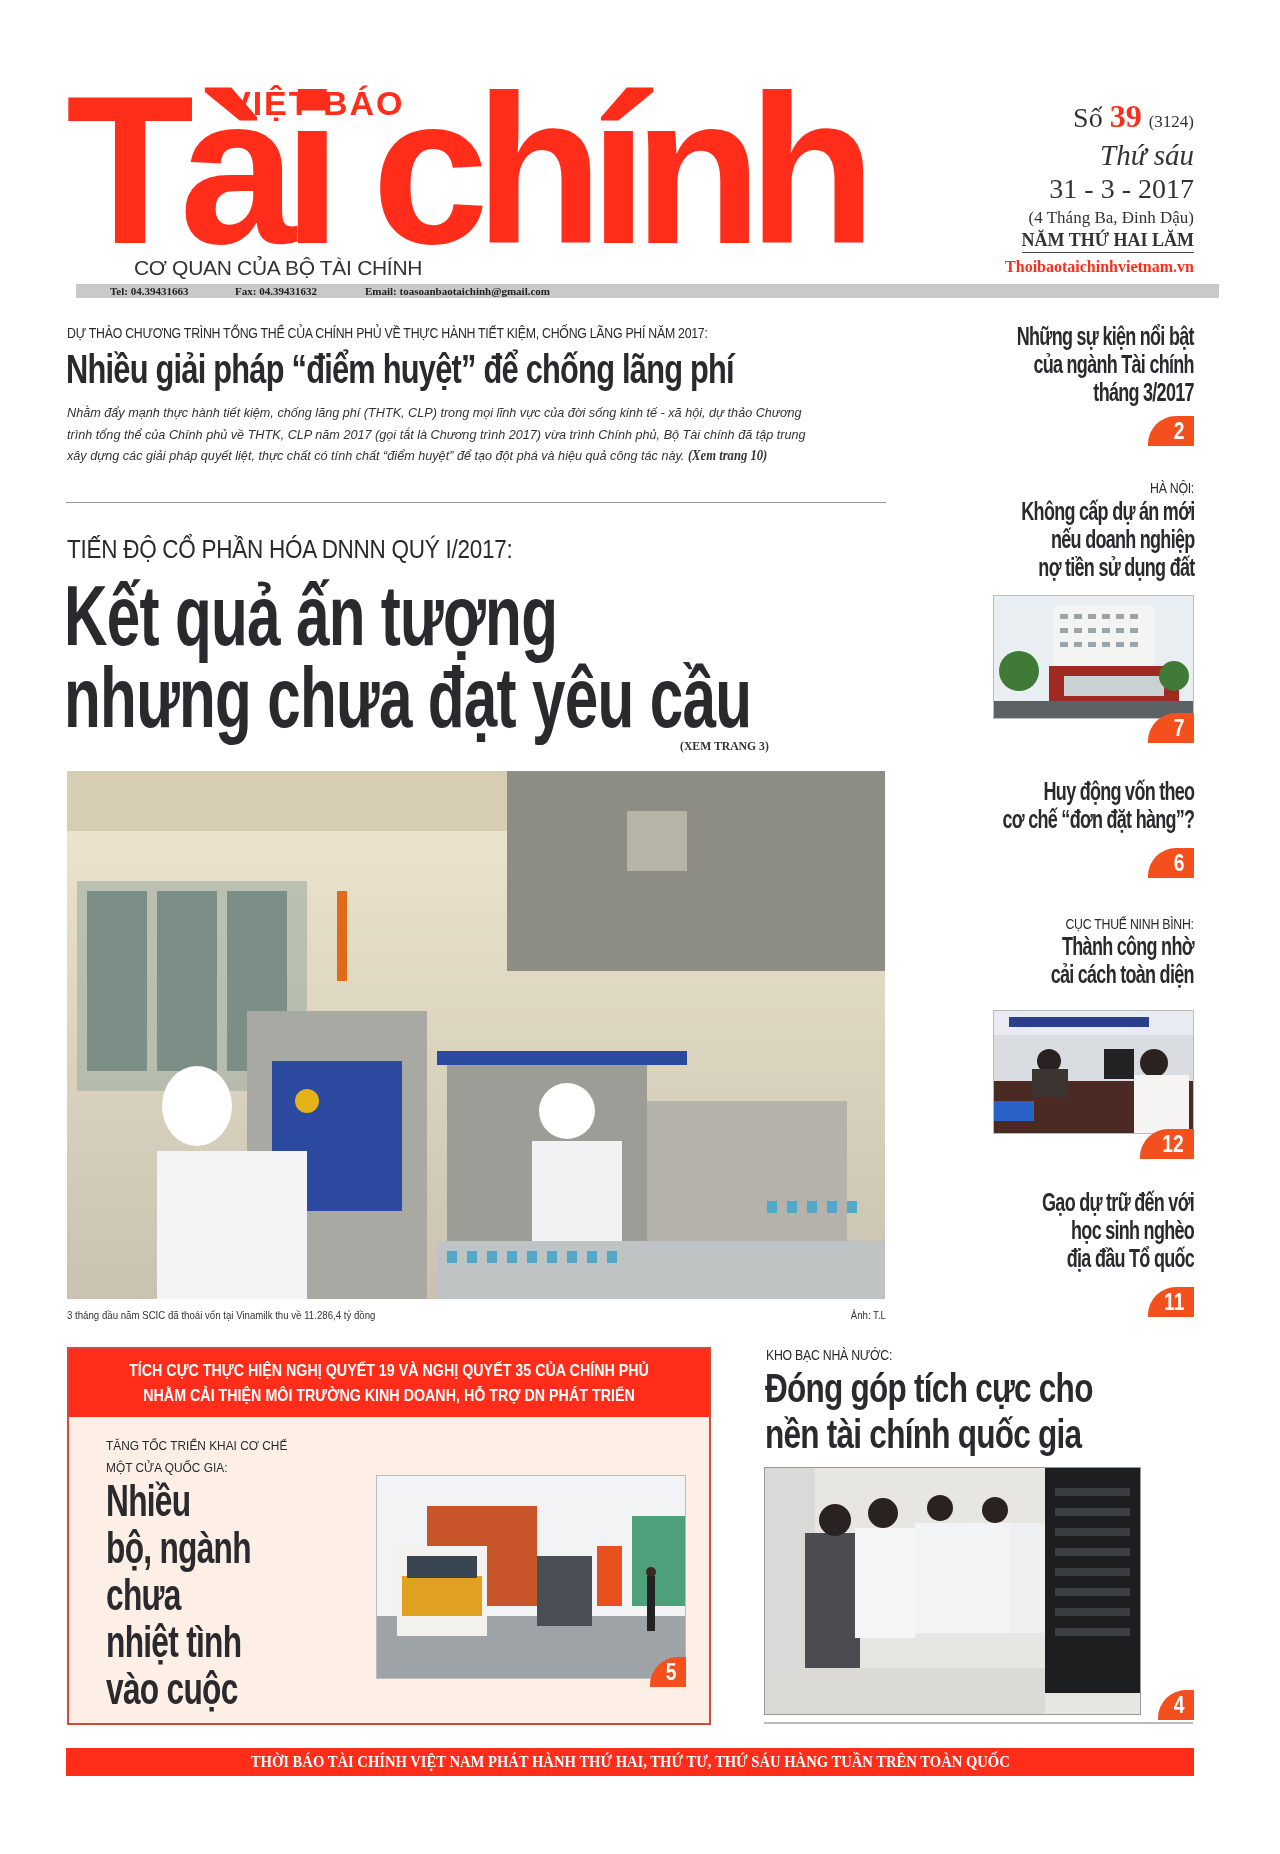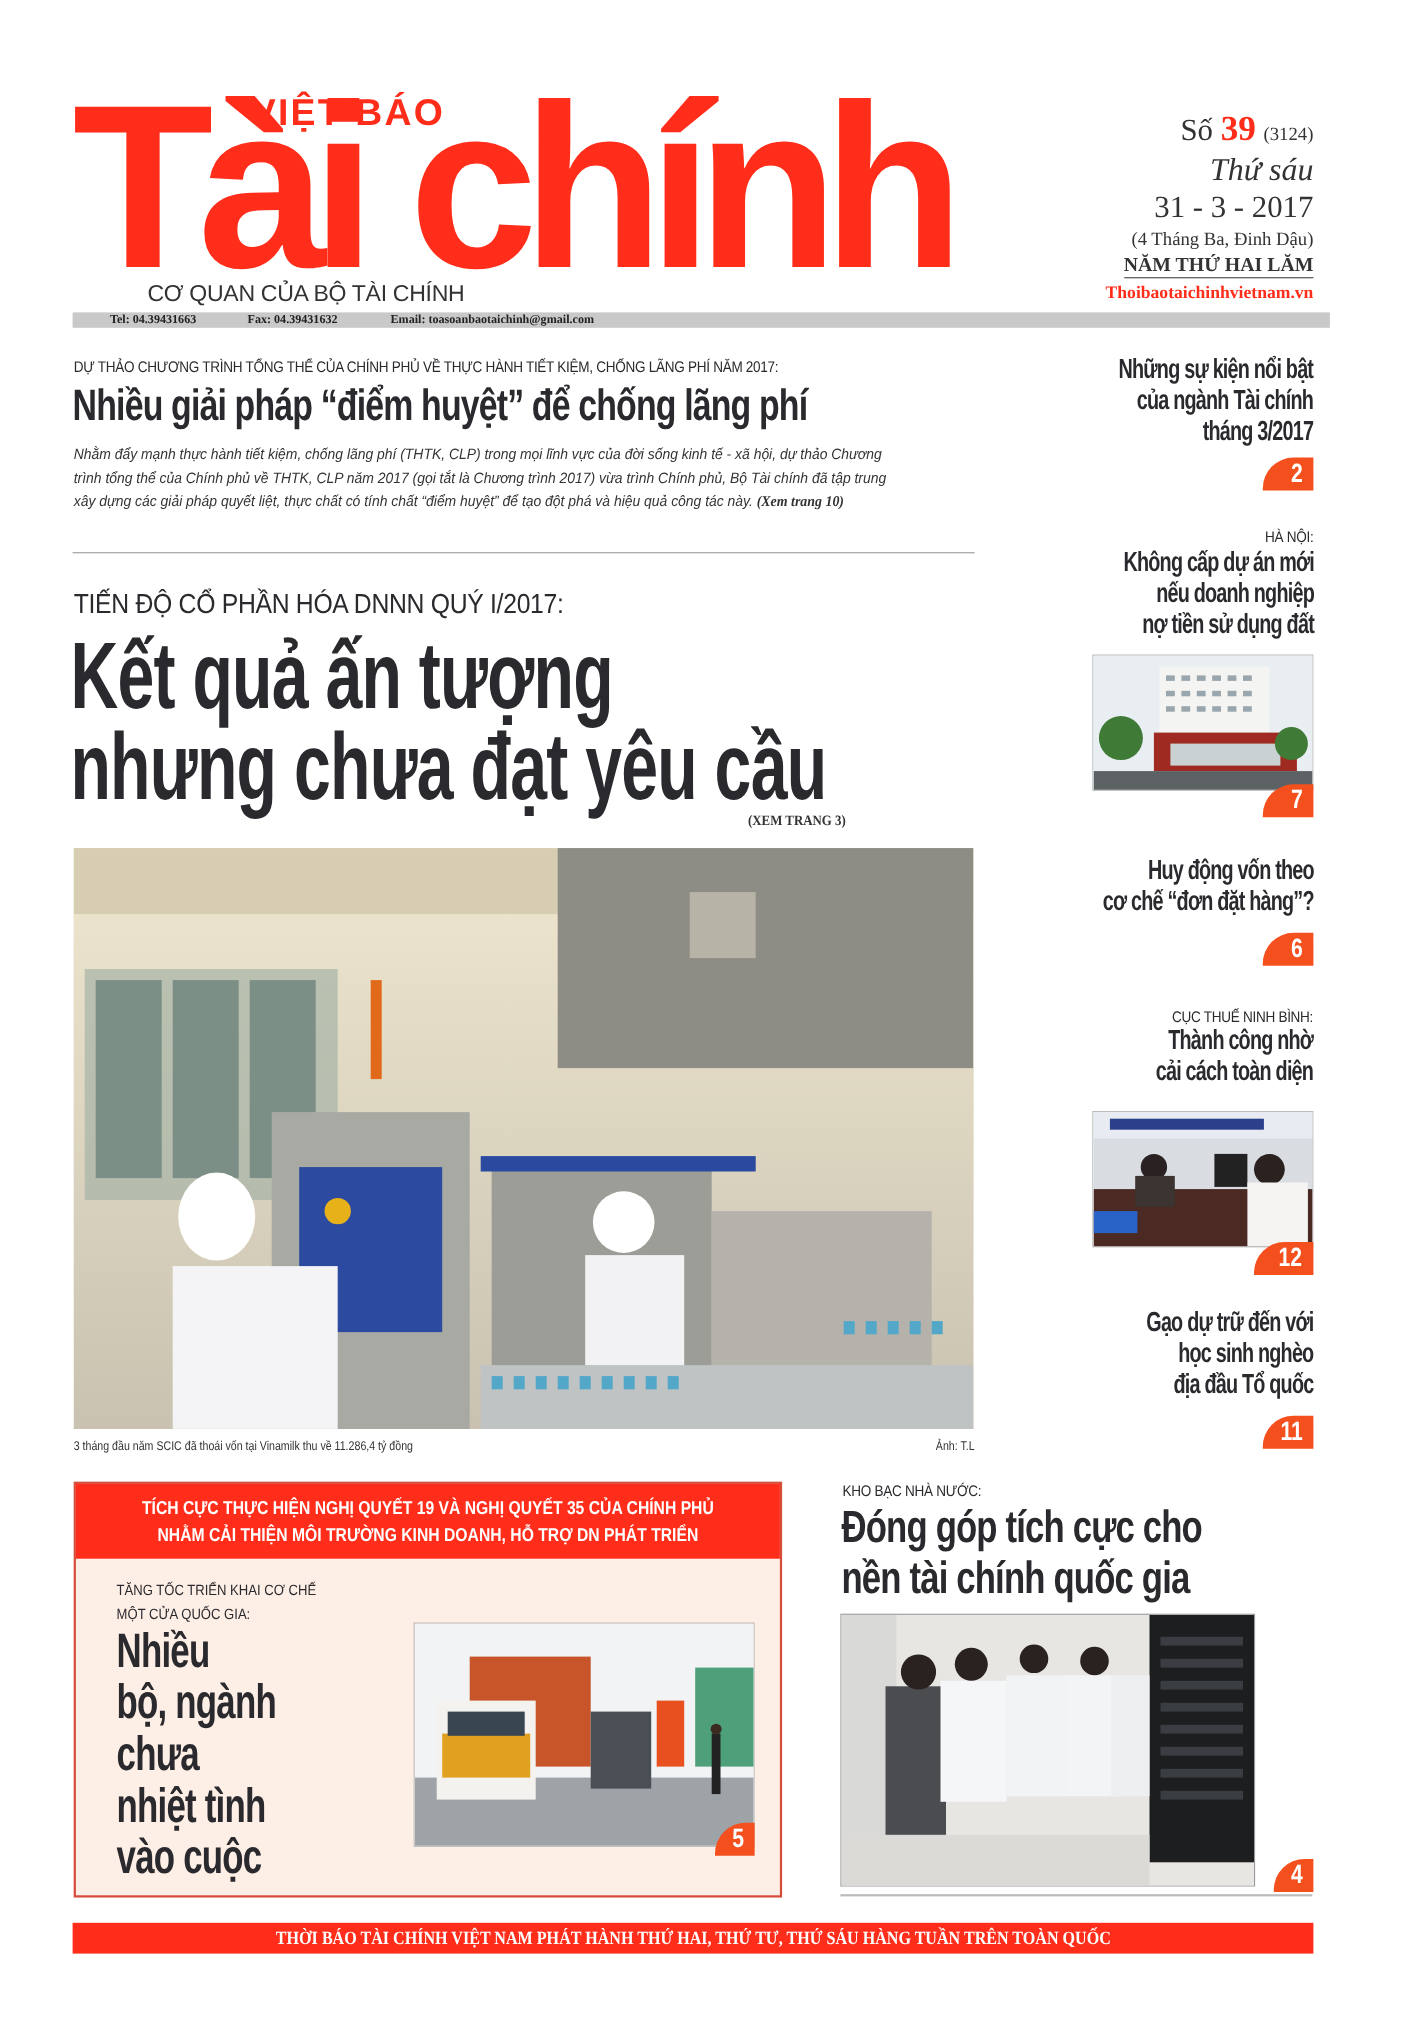--- a/index.html
+++ b/index.html
@@ -8,21 +8,21 @@
 
   .abs { position: absolute; }
 
   
   .mast-logo { left: 66px; top: 78px; width: 810px; height: 210px; }
   .logo-small { position: absolute; left: 162px; top: 6px; font-family: "Liberation Sans", sans-serif; font-weight: 900; font-size: 34px; color: #ff2d1a; letter-spacing: 2px; }
   .logo-big { position: absolute; left: 0; top: -14px; font-family: "Liberation Sans", sans-serif; font-weight: 900; font-size: 212px; color: #ff2d1a; letter-spacing: -14px; line-height: 1; transform: scaleX(0.99); transform-origin: left top; white-space: nowrap; }
   .logo-vn { position: absolute; left: 562px; top: 166px; font-family: "Liberation Serif", serif; font-size: 50px; color: #ff2d1a; letter-spacing: 1px; white-space: nowrap; }
   .logo-agency { position: absolute; left: 30px; top: 178px; font-family: Liberation Sans, sans-serif; font-size: 21px; color: #333; white-space: nowrap; letter-spacing: -0.3px; margin-left: 38px; }
 
-  .contact-bar { left: 66px; top: 284px; width: 1143px; height: 14px; background: #c9c9c9; }
+  .contact-bar { left: 76px; top: 284px; width: 1143px; height: 14px; background: #c9c9c9; }
   .contact-bar span { position: absolute; top: 0; font-family: "Liberation Serif", serif; font-weight: bold; font-size: 11px; color: #222; line-height: 14px; white-space: nowrap; }
 
   .issue-box { left: 960px; top: 100px; width: 234px; text-align: right; font-family: "Liberation Serif", serif; color: #333; }
   .issue-line1 { font-size: 28px; line-height: 32px; }
   .issue-line1 .num { color: #ff2d1a; font-weight: bold; font-size: 32px; }
   .issue-line1 .paren { font-size: 17px; text-align: right; }
   .issue-day { font-style: italic; font-size: 29px; line-height: 34px; }
   .issue-date { font-size: 28px; line-height: 34px; }
   .issue-lunar { font-size: 17px; line-height: 24px; }
   .issue-year { font-size: 18px; font-weight: bold; line-height: 20px; border-bottom: 1px solid #444; display: inline-block; padding-bottom: 2px; }

